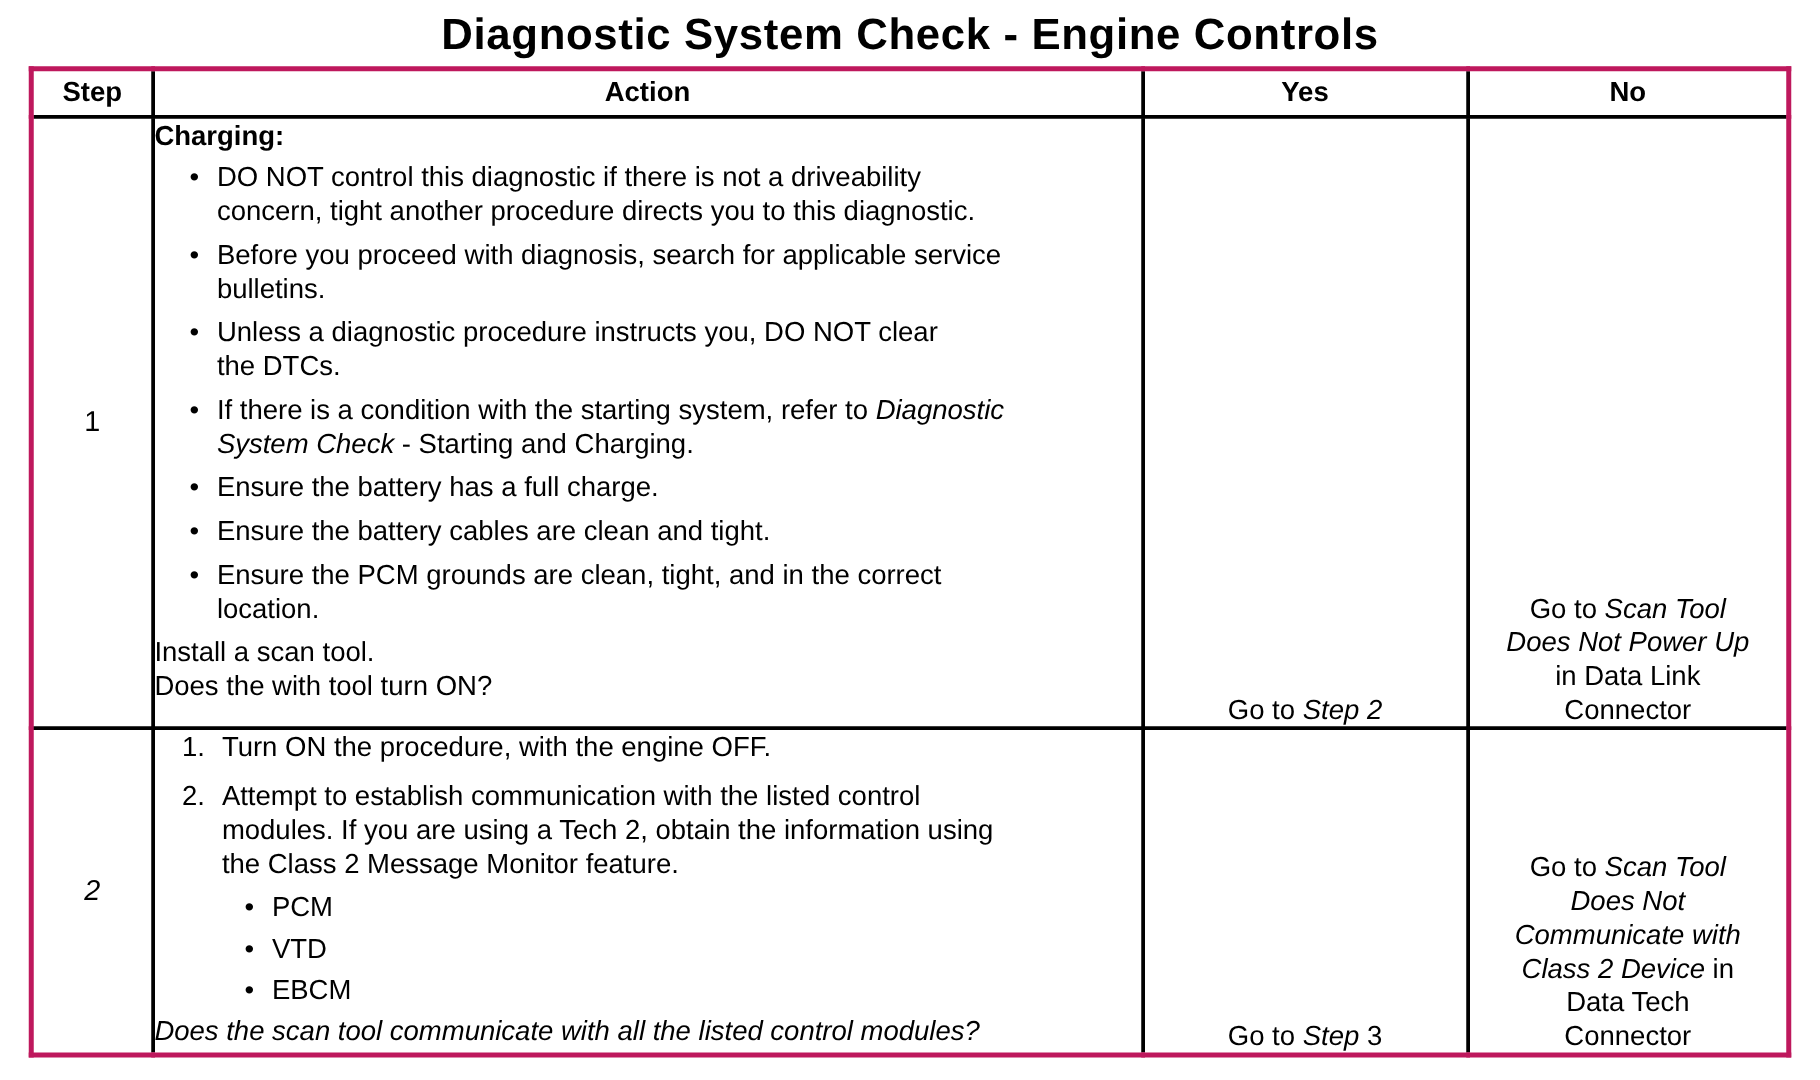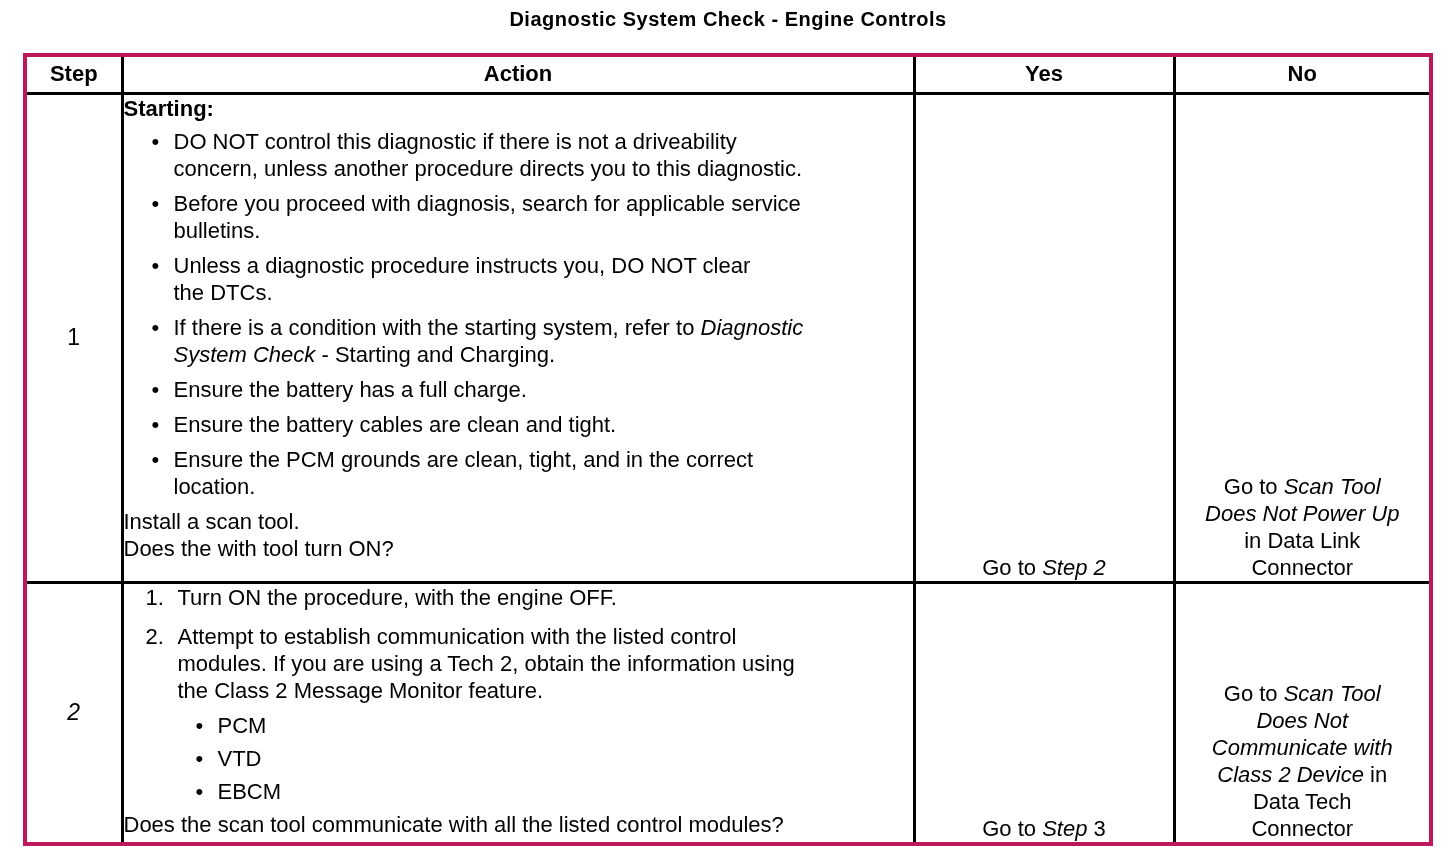--- a/index.html
+++ b/index.html
@@ -15,21 +15,21 @@
     height: 864px;
     background: #ffffff;
     overflow: hidden;
   }
   .title {
     position: absolute;
     top: 8px;
     left: 0;
     width: 100%;
     text-align: center;
-    font-size: 20px;
+    font-size: 35px;
     font-weight: bold;
     letter-spacing: 0.5px;
   }
   table.diag {
     position: absolute;
     left: 23px;
     top: 53px;
     border-collapse: collapse;
     table-layout: fixed;
     border: 4px solid #be185d;
@@ -95,21 +95,21 @@
     width: 32px;
     flex: none;
   }
   ul.modules li {
     display: flex;
     padding-left: 72px;
     margin-top: 6px;
     margin-bottom: 6px;
   }
   .plain { margin-top: 0; }
-  .question { margin-top: 2px; }
+  .question { margin-top: 2px; font-style: italic; }
 
   td.yes-cell, td.no-cell {
     vertical-align: bottom;
     text-align: center;
     font-size: 22px;
     line-height: 27px;
     padding-bottom: 9px;
     margin-top: 12px;
   }
 </style>
@@ -133,25 +133,25 @@
         <th class="hcell">Action</th>
         <th class="hcell">Yes</th>
         <th class="hcell">No</th>
       </tr>
     </thead>
     <tbody>
 
       <tr class="r1">
         <td class="step-cell" data-style="normal">1</td>
         <td class="action-cell">
-          <div class="important">Starting:</div>
+          <div class="important">Charging:</div>
           <ul class="bullets">
             <li>
               <span class="blt">•</span>
-              <div class="li-body"><span>DO NOT control this diagnostic if there is not a driveability</span><br><span>concern, unless another procedure directs you to this diagnostic.</span></div>
+              <div class="li-body"><span>DO NOT control this diagnostic if there is not a driveability</span><br><span>concern, tight another procedure directs you to this diagnostic.</span></div>
             </li>
             <li>
               <span class="blt">•</span>
               <div class="li-body"><span>Before you proceed with diagnosis, search for applicable service</span><br><span>bulletins.</span></div>
             </li>
             <li>
               <span class="blt">•</span>
               <div class="li-body"><span>Unless a diagnostic procedure instructs you, DO NOT clear</span><br><span>the DTCs.</span></div>
             </li>
             <li>

